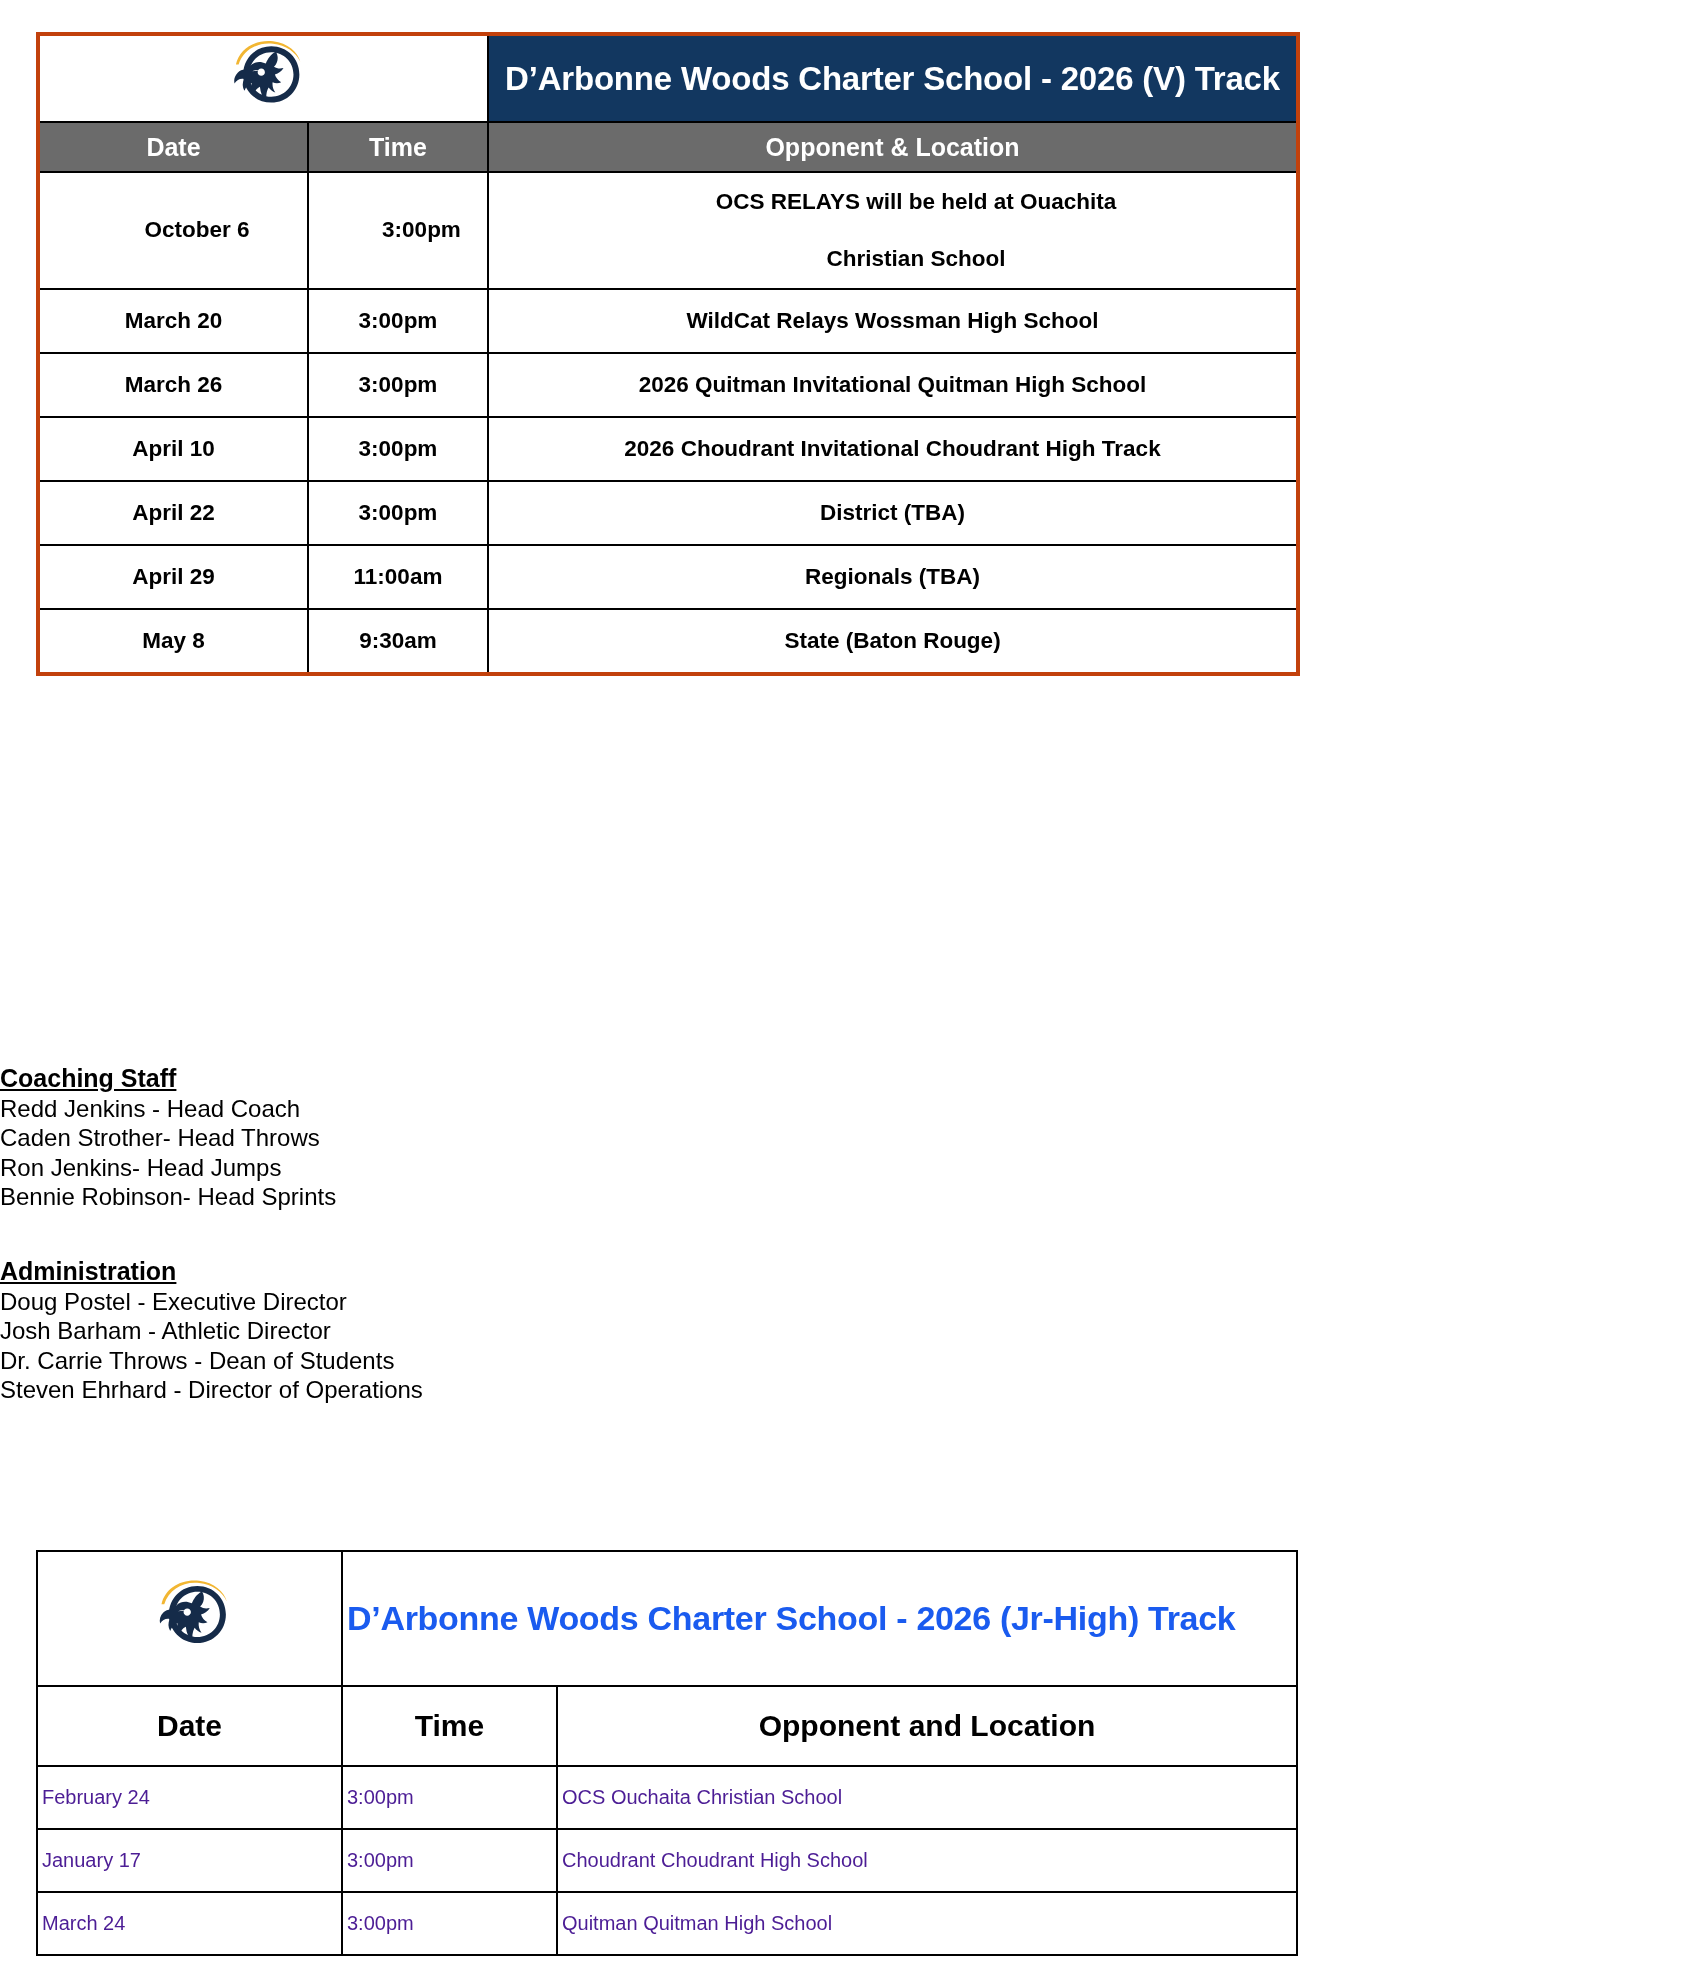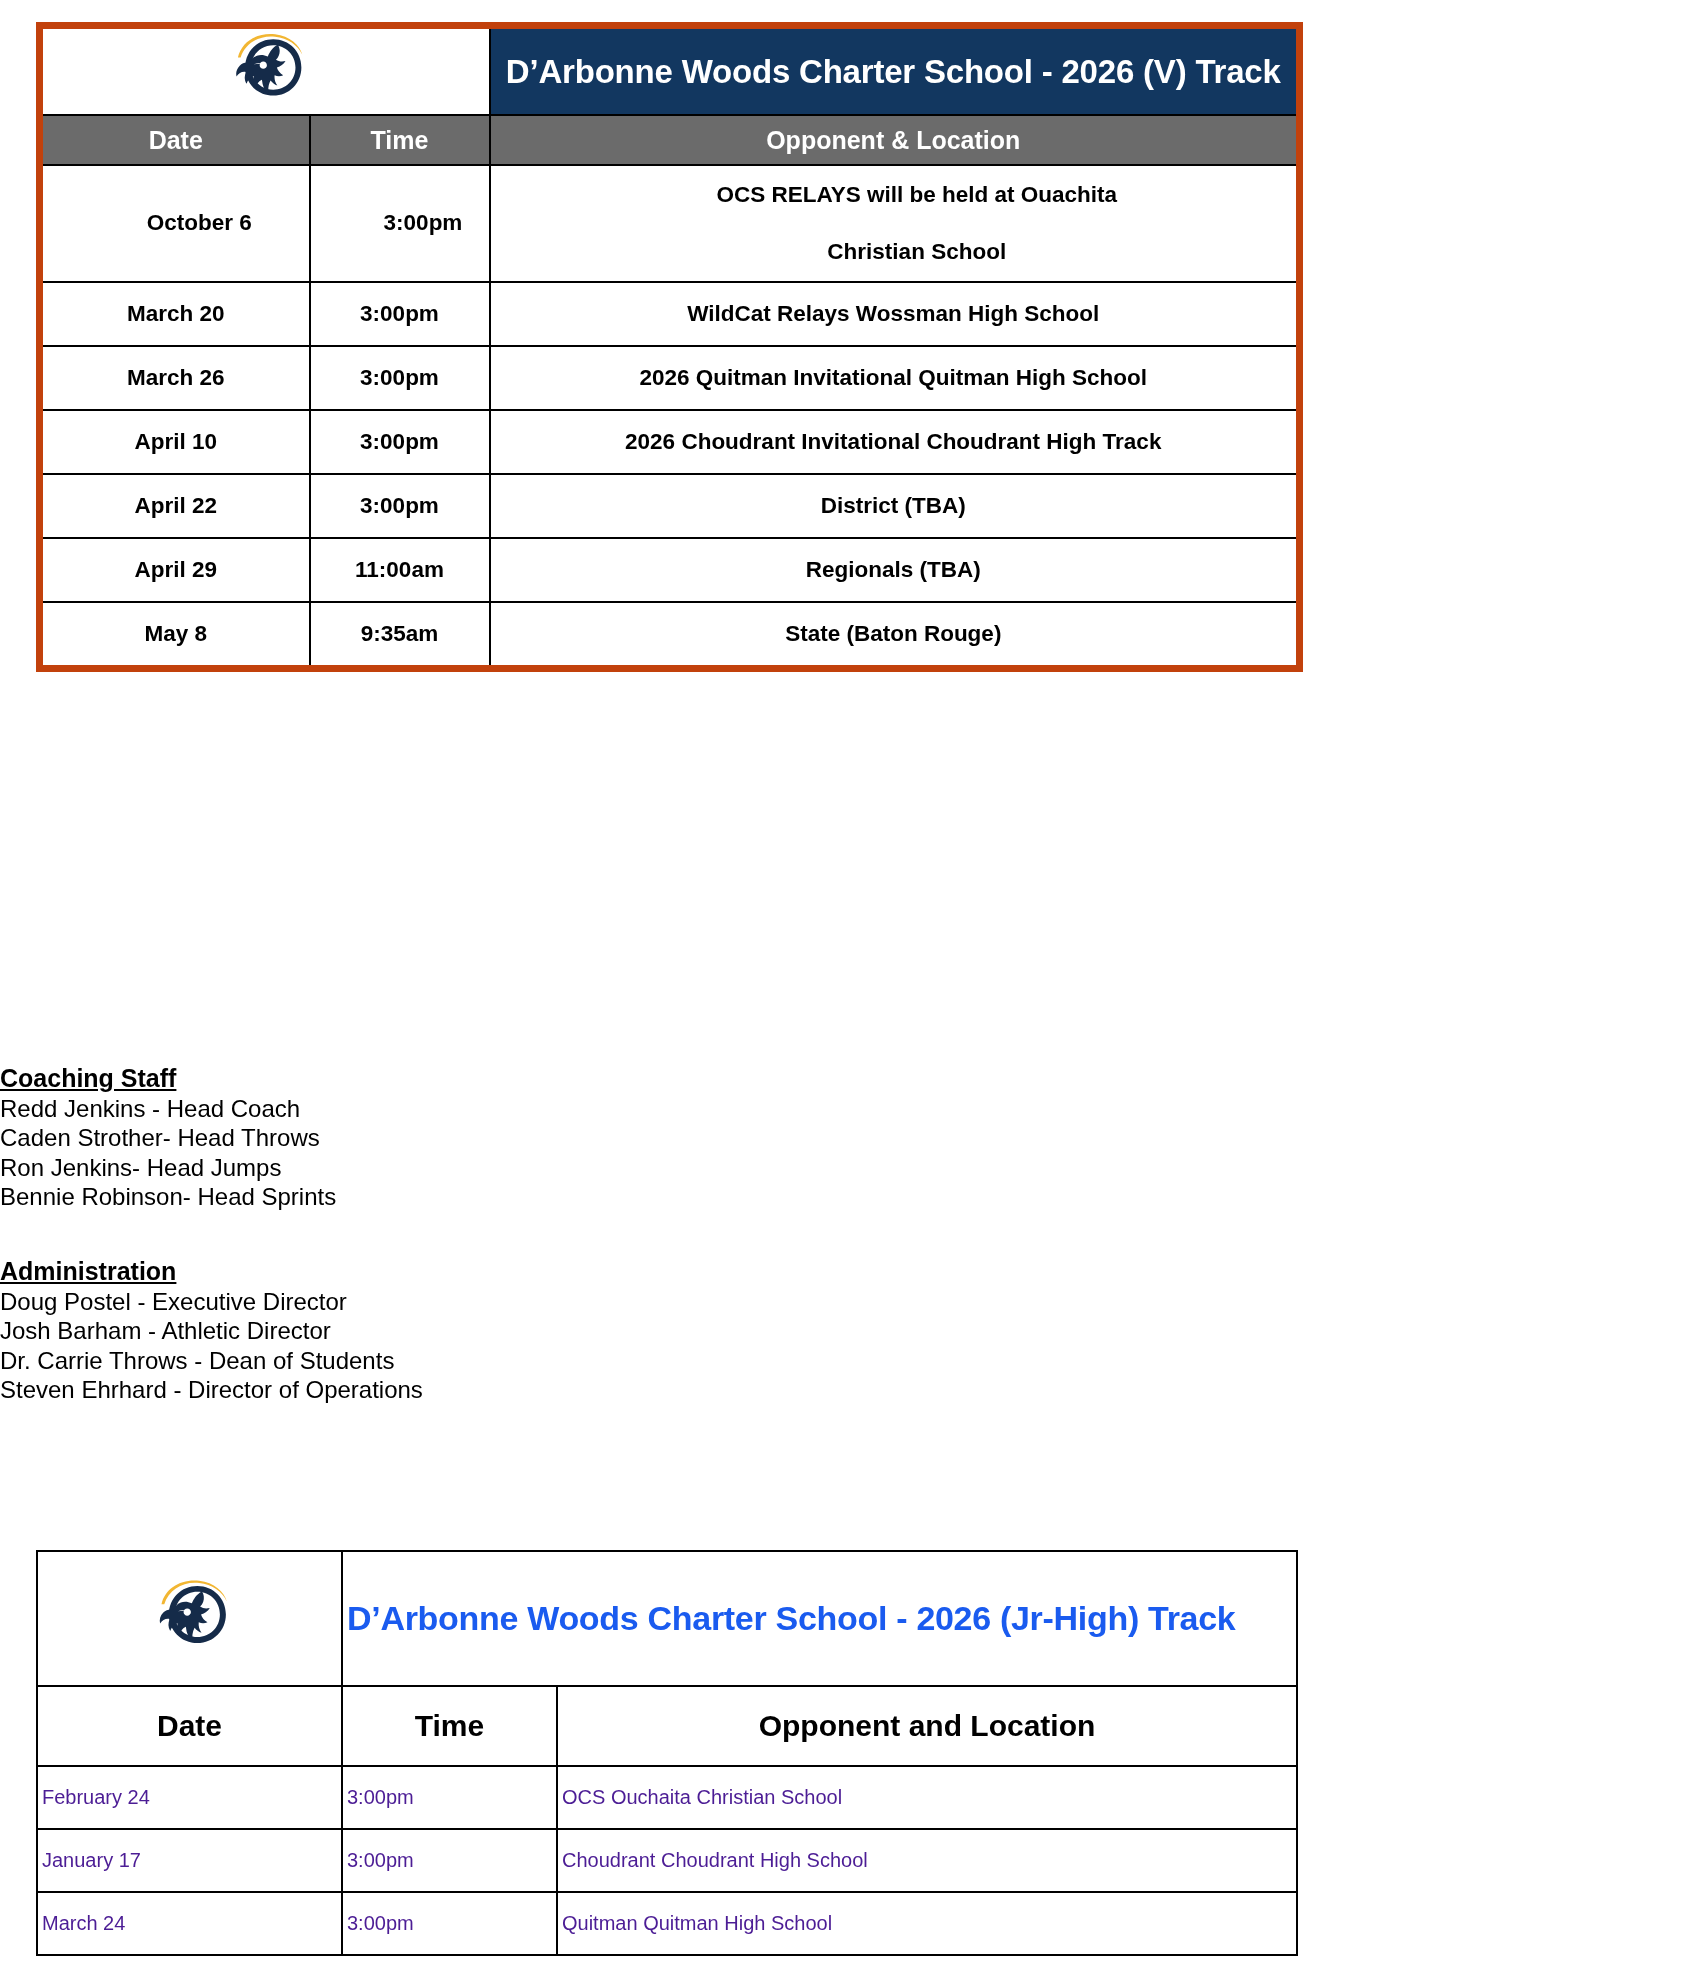--- a/index.html
+++ b/index.html
@@ -27,21 +27,22 @@
   .varsity-wrap {
     position: absolute;
     left: 36px;
     top: 22px;
     width: 1262px;
   }
   table.sched {
     border-collapse: collapse;
     table-layout: fixed;
     width: 1262px;
-    border: 7px solid #c2410c;
+    border: 4px solid #c2410c;
+    margin-top: 10px;
   }
   table.sched td, table.sched th {
     border: 2px solid #000;
     padding: 0;
     vertical-align: middle;
   }
 
   .col-date { width: 270px; }
   .col-time { width: 180px; }
   .col-opp  { width: 810px; }
@@ -241,21 +242,21 @@
         </tr>
 
         <tr class="row-std">
           <td class="body-cell">April 29</td>
           <td class="body-cell">11:00am</td>
           <td class="body-cell">Regionals (TBA)</td>
         </tr>
 
         <tr class="row-std">
           <td class="body-cell">May 8</td>
-          <td class="body-cell">9:35am</td>
+          <td class="body-cell">9:30am</td>
           <td class="body-cell">State  (Baton Rouge)</td>
         </tr>
       </tbody>
     </table>
   </div>
 
   <div class="staff">
     <div class="staff-group">
       <div class="staff-heading">Coaching Staff</div>
       <div class="staff-line">Redd Jenkins - Head Coach</div>

